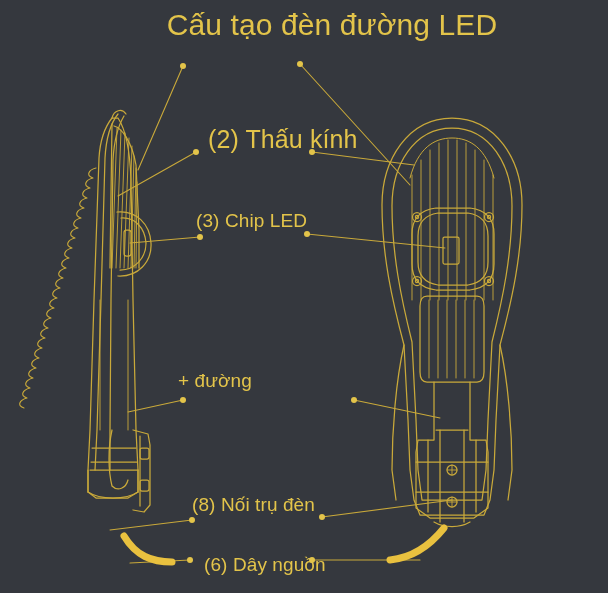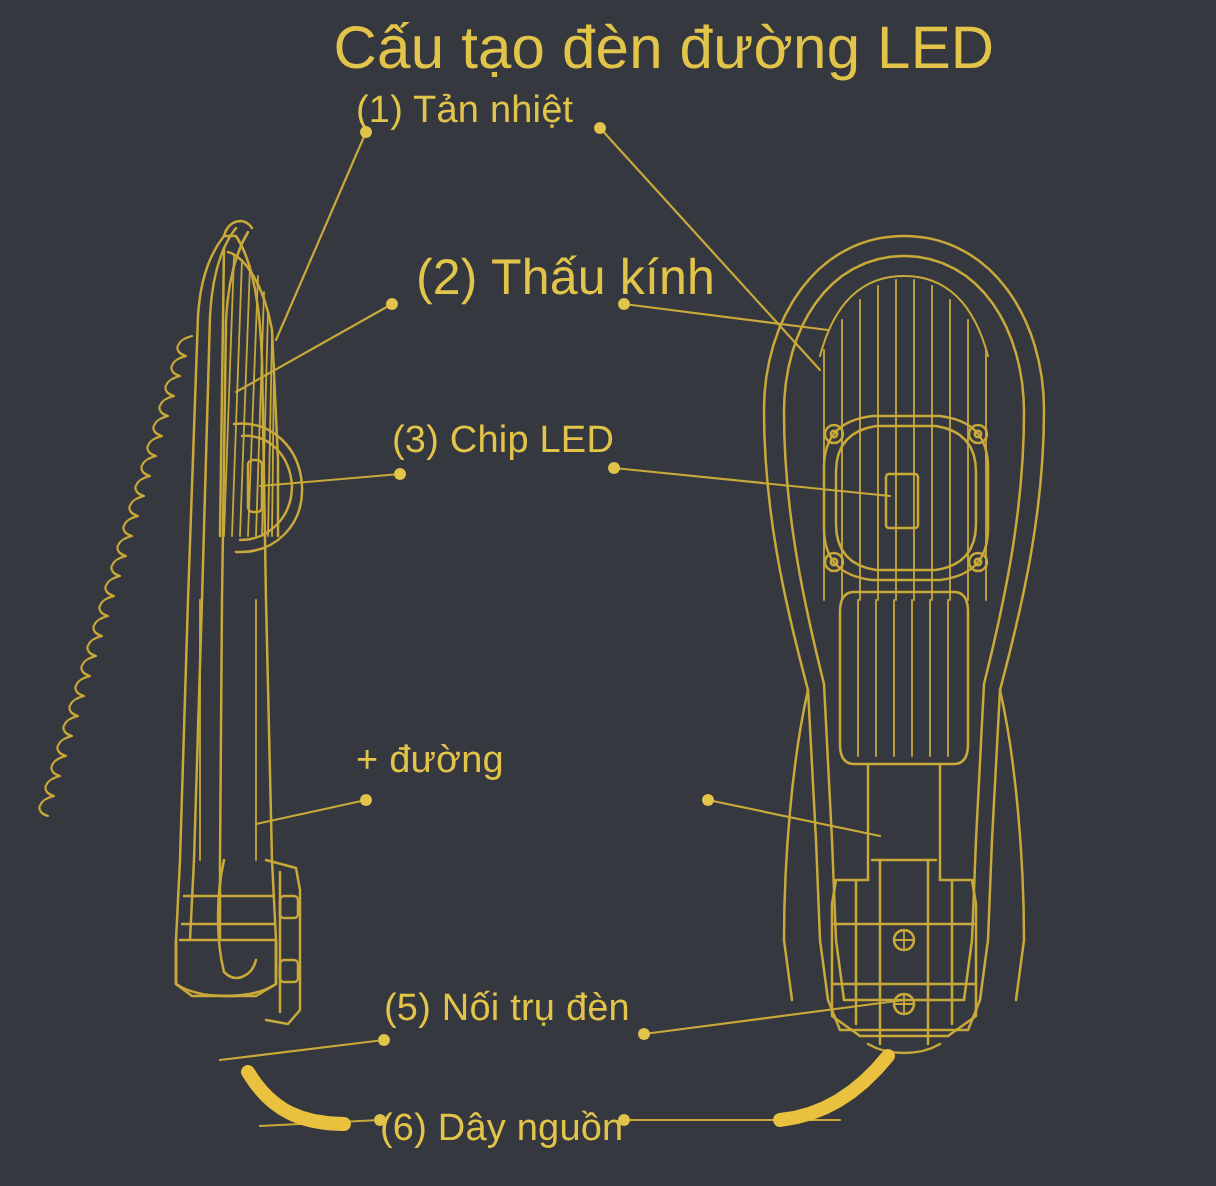--- a/index.html
+++ b/index.html
@@ -39,21 +39,21 @@
     font-size: 30px;
     white-space: nowrap;
     margin-left: 28px;
   }
   #label-1 { top: 45px;  left: 178px; font-size: 19px; }
   #label-2 { top: 125px; left: 208px; font-size: 25px; }
   #label-3 { top: 210px; left: 196px; font-size: 19px; text-align: right; }
   #label-4 { top: 370px; left: 178px; font-size: 19px; text-align: center; }
   #label-4 .l2 { display: block; }
   #label-5 { top: 494px; left: 192px; font-size: 19px; }
-  #label-6 { top: 554px; left: 190px; font-size: 19px; }
+  #label-6 { top: 554px; left: 204px; font-size: 19px; }
 </style>
 </head>
 <body>
 
 <div id="stage">
 
   <svg id="diagram-svg" viewBox="0 0 608 593">
 
     <g fill="none" stroke="#c9a93a" stroke-width="1.25" stroke-linecap="round" stroke-linejoin="round">
 
@@ -235,27 +235,26 @@
       <g stroke="#e9c13f" stroke-width="7" stroke-linecap="round" fill="none">
         <path d="M124,536 C136,556 152,562 172,562"></path>
         <path d="M444,528 C428,548 410,558 390,560"></path>
       </g>
 
     </g>
   </svg>
 
   <div class="label" id="page-title">Cấu tạo đèn đường LED</div>
 
-  <div class="label" id="label-1">(1) Tản nhiệt</div>
 
   <div class="label" id="label-2">(2) Thấu kính</div>
 
   <div class="label" id="label-3">(3) Chip LED</div>
 
   <div class="label" id="label-4">
     <span class="l2">+ đường</span>
   </div>
 
-  <div class="label" id="label-5">(5) Nối trụ đèn</div>
+  <div class="label" id="label-5">(8) Nối trụ đèn</div>
 
   <div class="label" id="label-6">(6) Dây nguồn</div>
 
 </div>
 
 </body></html>

